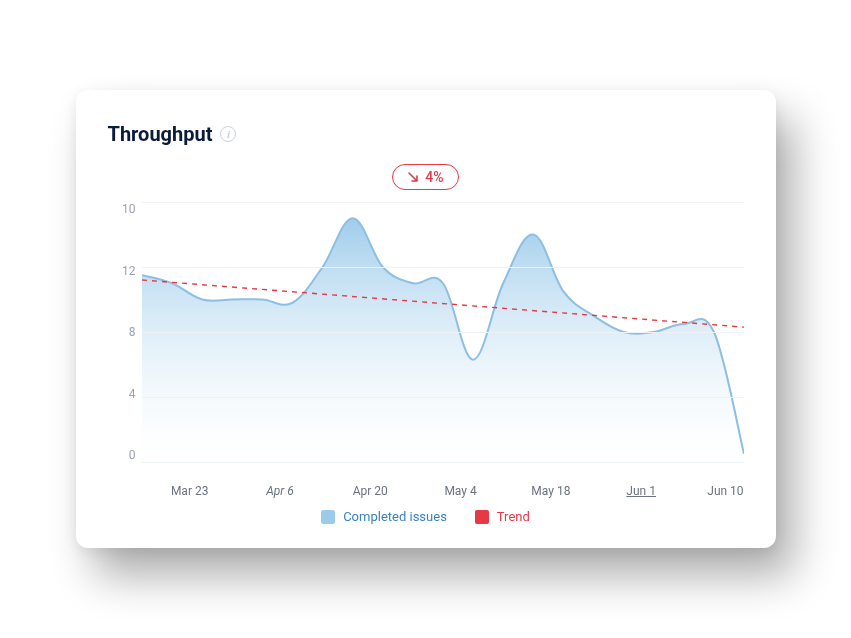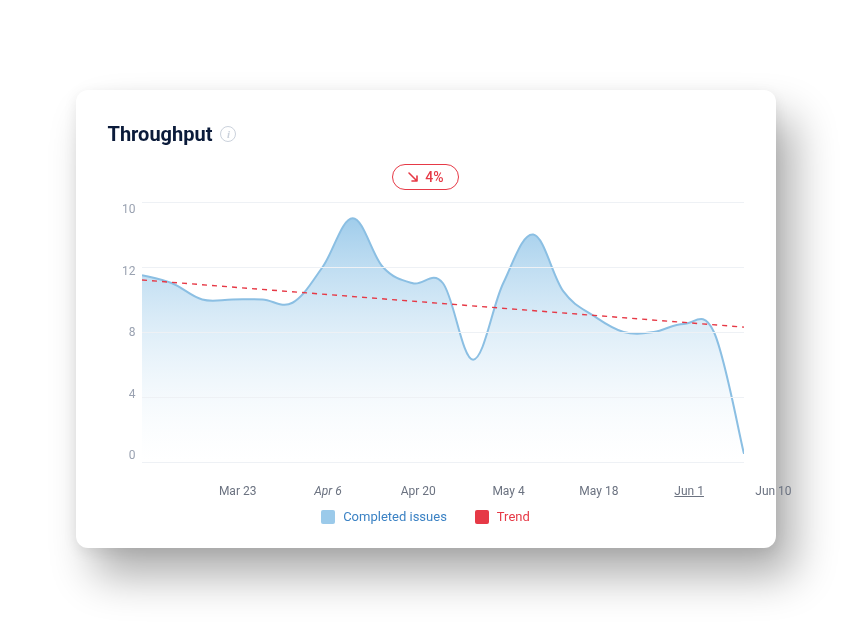--- a/index.html
+++ b/index.html
@@ -98,21 +98,20 @@
     position: absolute;
     left: 34px; right: 0; bottom: 18px;
     display: flex;
     font-size: 12px;
     color: #6b7280;
   }
   .x-tick {
     position: absolute;
     transform: translateX(-50%);
     white-space: nowrap;
-    margin-left: 48px;
   }
   .legend {
     display: flex;
     justify-content: center;
     align-items: center;
     gap: 28px;
     margin-top: 7px;
     font-size: 13px;
   }
   .legend-item { display: flex; align-items: center; gap: 8px; }

